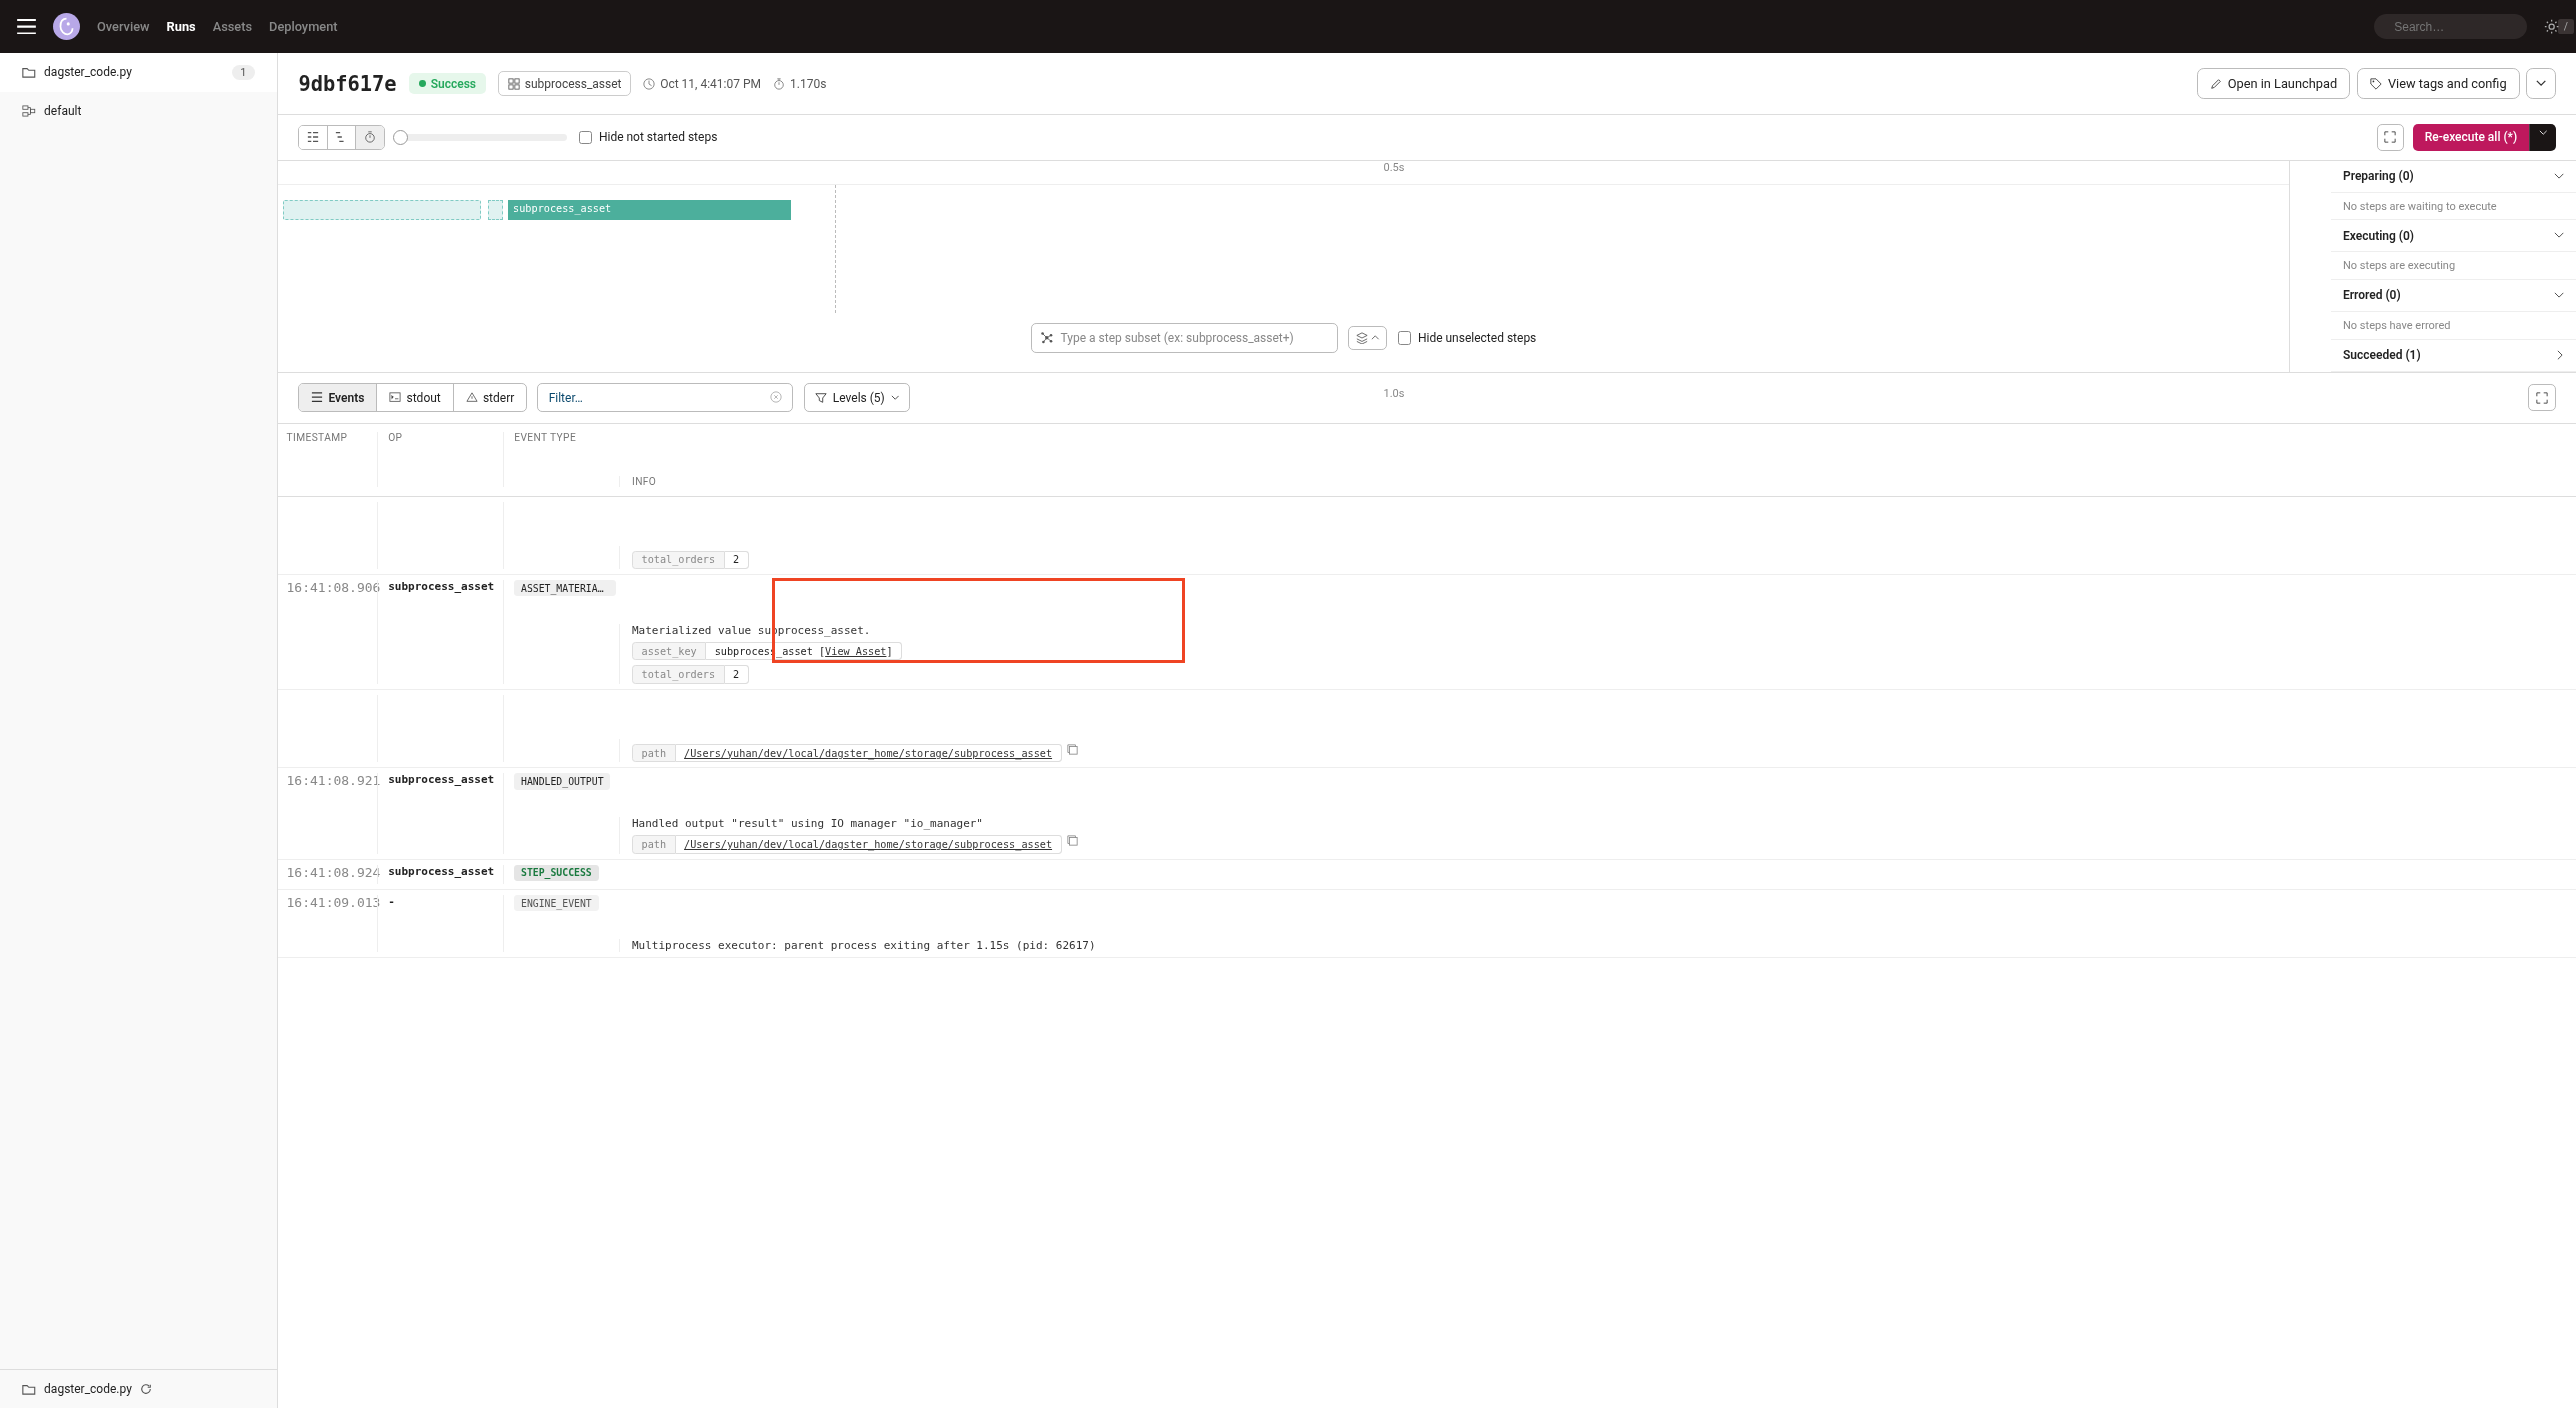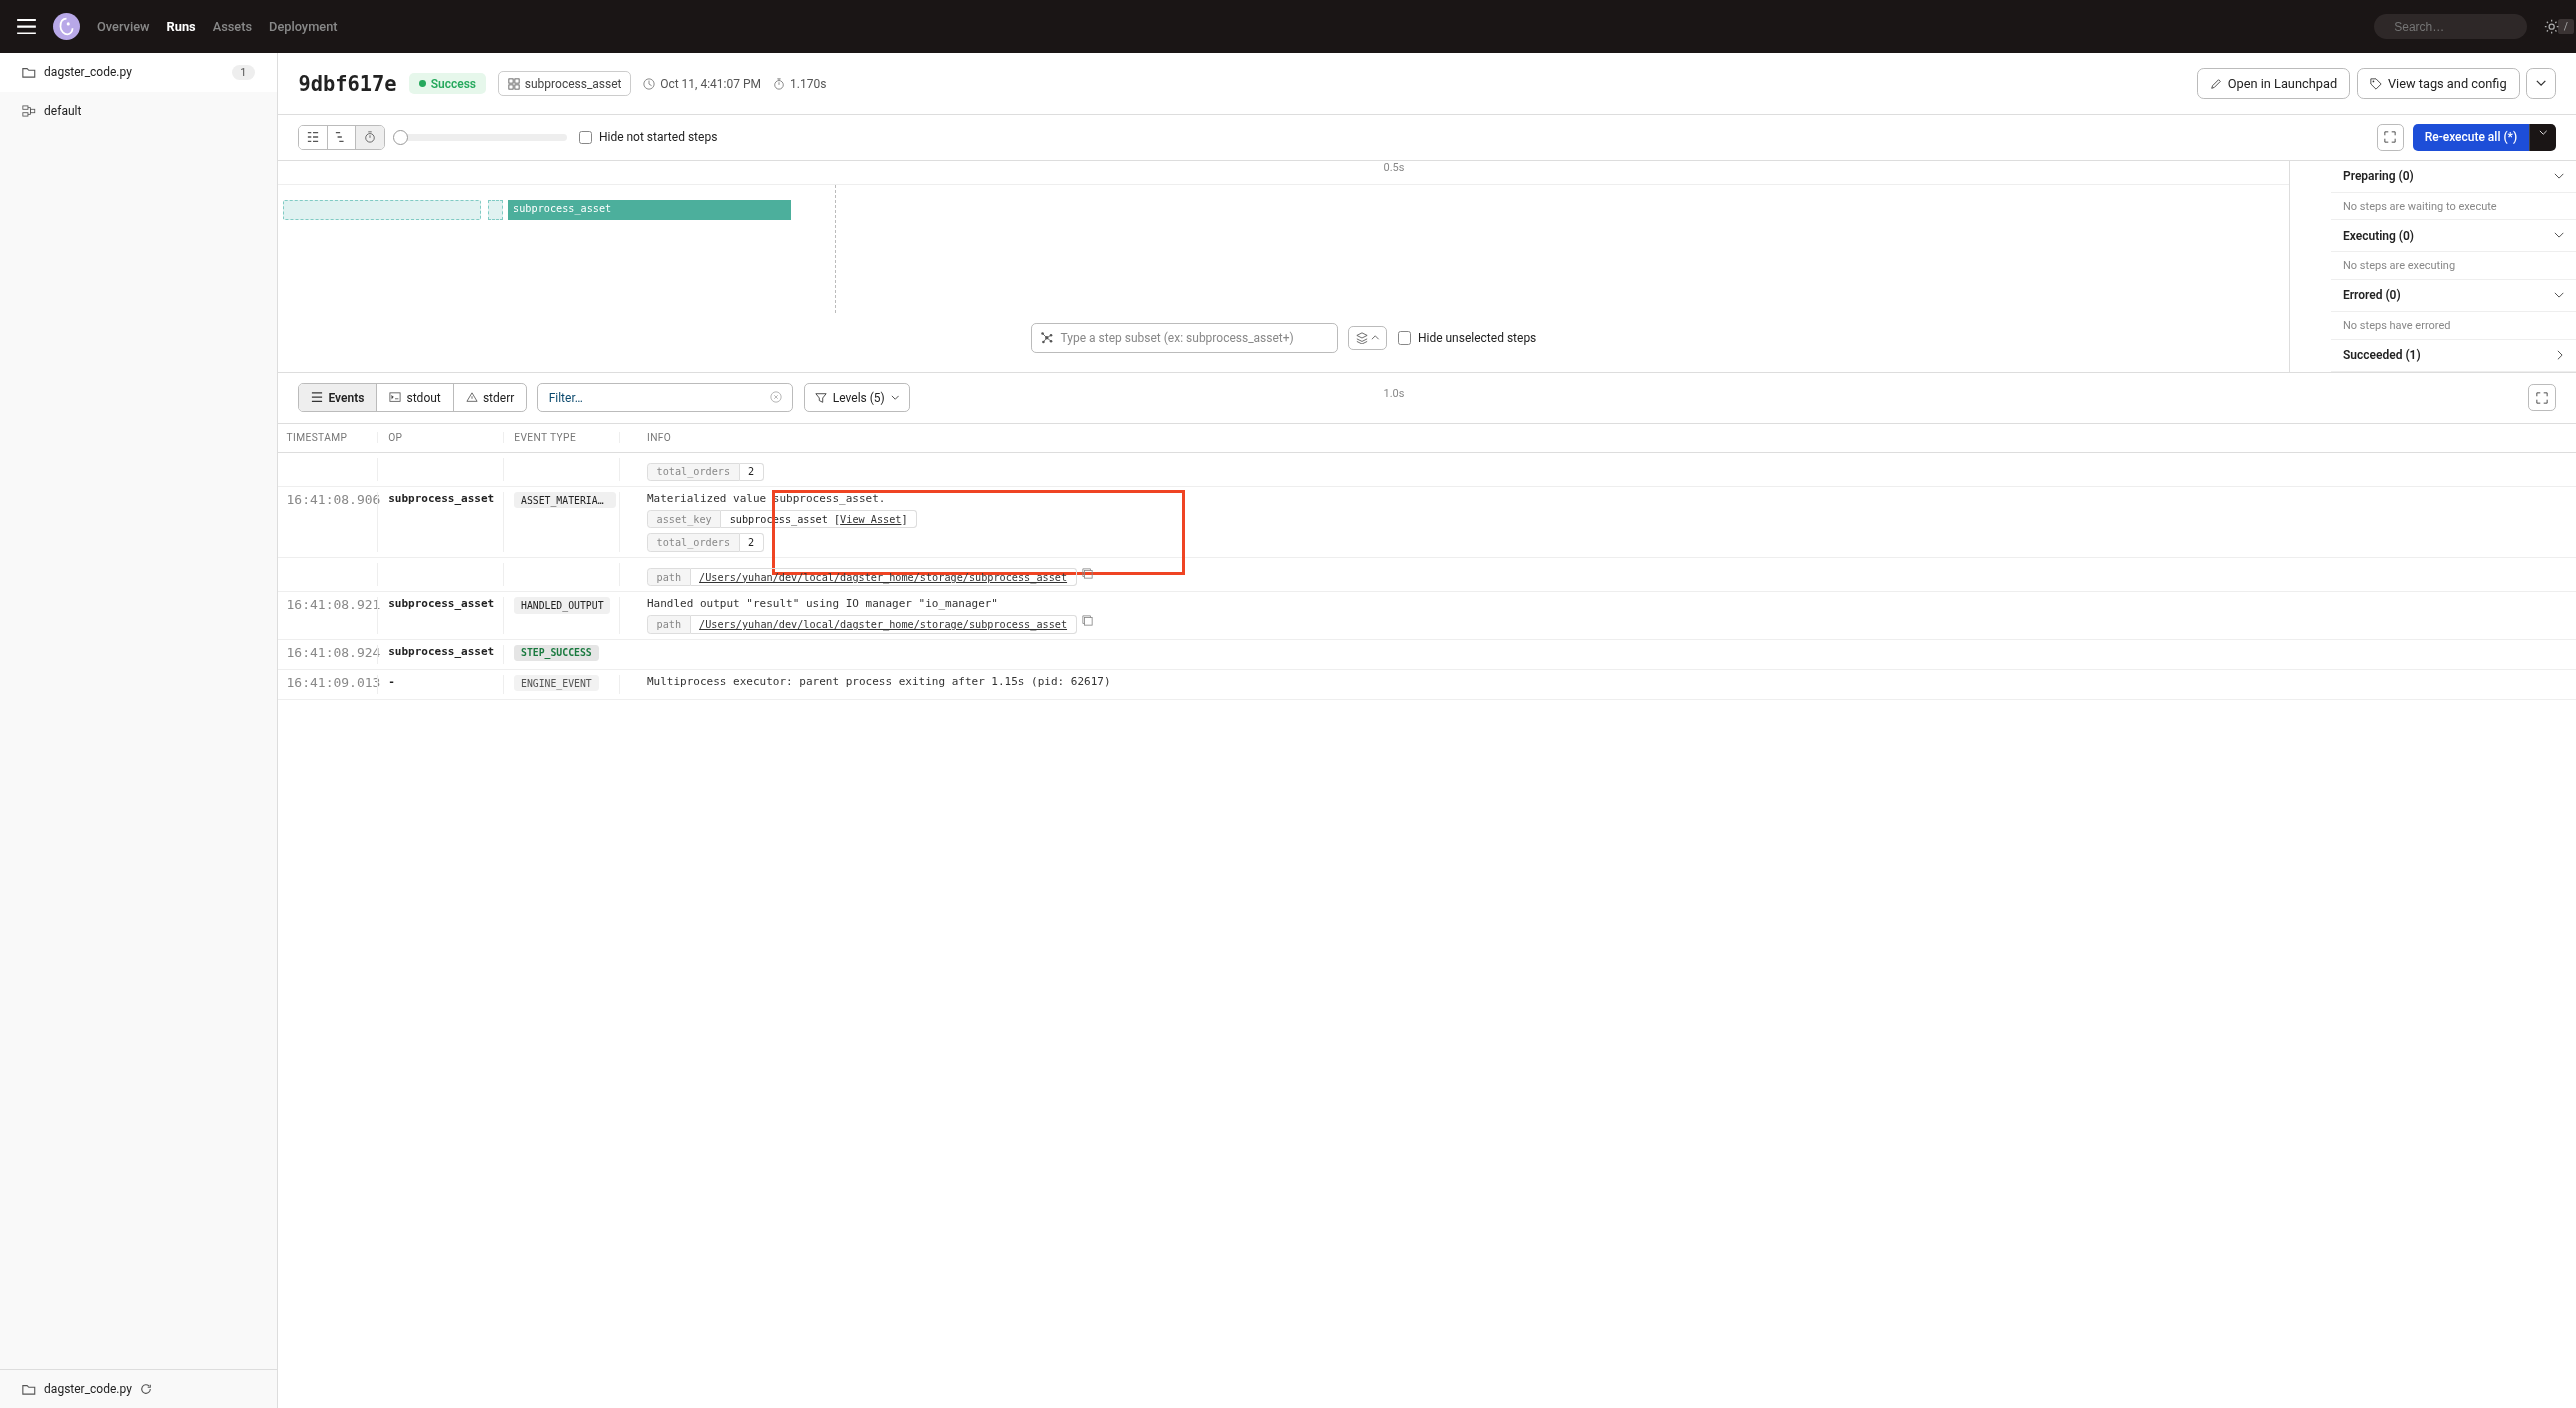--- a/index.html
+++ b/index.html
@@ -40,21 +40,21 @@
     
     .toolbar { display: flex; align-items: center; gap: 12px; padding: 8.5px 20.4px; border-top: 0.9px solid #ddd; border-bottom: 0.9px solid #ddd; }
     .tool-group { display: flex; border: 0.9px solid #bbb; border-radius: 5.1px; overflow: hidden; }
     .tool-btn { padding: 5.1px 7.7px; background: #fff; border-right: 0.9px solid #bbb; cursor: pointer; display: flex; align-items: center; }
     .tool-btn:last-child { border-right: none; }
     .tool-btn.active { background: #eee; }
     .checkbox-row { display: flex; align-items: center; gap: 6.8px; }
     .checkbox { width: 13.6px; height: 13.6px; border: 1.3px solid #888; border-radius: 2.6px; }
     .toolbar-right { margin-left: auto; display: flex; gap: 8.5px; }
     .btn-expand { border: 0.9px solid #bbb; padding: 6.8px; border-radius: 5.1px; background: #fff; cursor: pointer; }
-    .btn-dark { background: #1d4ed8; color: #fff; padding: 6.8px 12px; border-radius: 5.1px 0 0 5.1px; cursor: pointer; font-weight: 500; }
+    .btn-dark { background: #be185d; color: #fff; padding: 6.8px 12px; border-radius: 5.1px 0 0 5.1px; cursor: pointer; font-weight: 500; }
     .btn-dark-split { background: #1a1515; color: #fff; padding: 6.8px 8.5px; border-radius: 0 5.1px 5.1px 0; border-left: 0.9px solid #444; cursor: pointer; }
     .slider-track { width: 170px; height: 6.8px; background: #eee; border-radius: 3.4px; position: relative; }
     .slider-knob { width: 15.3px; height: 15.3px; border: 1.3px solid #999; border-radius: 50%; background: #fff; position: absolute; top: -4.3px; left: -3.4px; }
     
     
     .gantt-wrap { display: flex; border-bottom: 0.9px solid #ddd; }
     .gantt-left { flex: 1; display: flex; flex-direction: column; }
     .gantt-right { width: 287px; border-left: 0.9px solid #ddd; padding-left: 41px; }
     .gantt-ticks { height: 24px; display: flex; align-items: center; padding-left: 221px; gap: 213px; color: #888; font-size: 11px; border-bottom: 0.9px solid #eee; flex-direction: column; }
     .gantt-chart { height: 128px; position: relative; padding: 10.2px 5.1px; }
@@ -77,21 +77,21 @@
     .tab:last-child { border-right: none; }
     .tab.active { background: #eee; font-weight: 600; }
     .filter-input { border: 0.9px solid #bbb; border-radius: 5.1px; padding: 6.8px 10.2px; width: 256px; color: #0c4a6e; display: flex; align-items: flex-start; justify-content: space-between; }
     .levels-btn { border: 0.9px solid #bbb; border-radius: 5.1px; padding: 6.8px 10.2px; display: flex; align-items: center; gap: 6px; cursor: pointer; }
     
     .events-table { flex: 1; overflow-y: auto; }
     .table-header { display: flex; border-bottom: 0.9px solid #ddd; padding: 8.5px 0; color: #777; font-size: 10.2px; letter-spacing: 0.4px; }
     .col-ts { width: 99px; padding-left: 8.5px; flex-shrink: 0; }
     .col-op { width: 126px; border-left: 0.9px solid #eee; padding-left: 10.2px; flex-shrink: 0; }
     .col-et { width: 116px; border-left: 0.9px solid #eee; padding-left: 10.2px; flex-shrink: 0; }
-    .col-info { flex: 1; border-left: 0.9px solid #eee; padding-left: 27px; }
+    .col-info { flex: 1; border-left: 0.9px solid #eee; padding-left: 12px; margin-top: 44px; }
     .event-row { display: flex; border-bottom: 0.9px solid #eee; padding: 5.1px 0; font-family: ui-monospace, monospace; font-size: 11px; }
     .event-row .col-ts { color: #888; font-size: 13px; }
     .event-row .col-op { font-weight: 600; font-family: ui-monospace, monospace; }
     .event-type-badge { background: #f0f0f0; padding: 2.6px 6.8px; border-radius: 3.4px; font-size: 9.8px; display: inline-block; max-width: 102px; overflow: hidden; text-overflow: ellipsis; white-space: nowrap; }
     .event-type-badge.success { background: #e5e5e5; color: #1a7a3f; font-weight: bold; }
     .event-type-badge.engine { background: #f2f2f2; color: #555; }
     .info-text { color: #333; }
     .meta-row { display: flex; margin-top: 5.1px; }
     .meta-key { background: #f5f5f5; color: #888; padding: 2.6px 8.5px; border: 0.9px solid #ddd; border-radius: 3.4px 0 0 3.4px; font-size: 10.2px; }
     .meta-val { border: 0.9px solid #ddd; border-left: none; padding: 2.6px 8.5px; border-radius: 0 3.4px 3.4px 0; font-size: 10.2px; }

